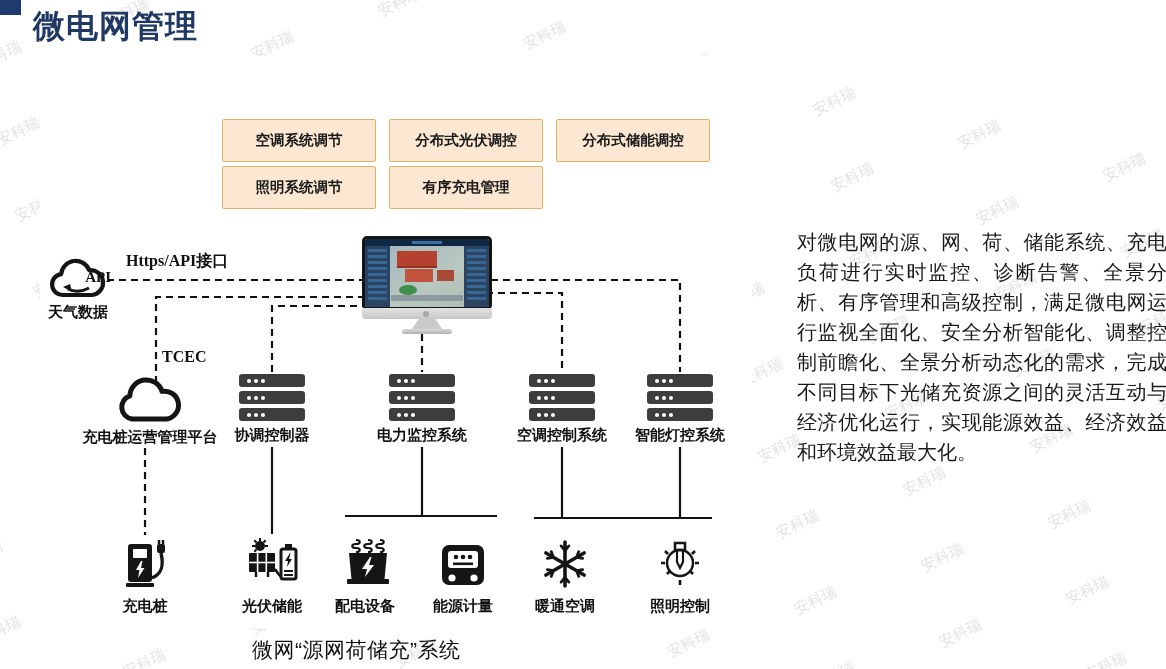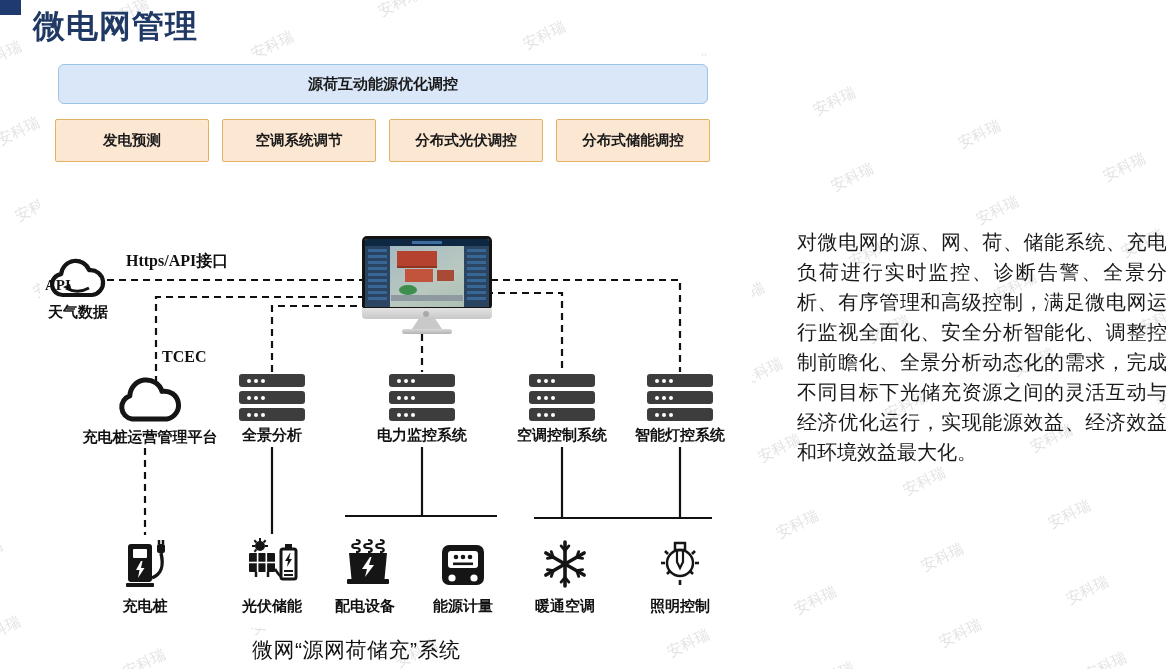--- a/index.html
+++ b/index.html
@@ -148,34 +148,34 @@
     <g stroke="#111" stroke-width="2.2" fill="none">
       <path d="M272 447 V534"></path>
       <path d="M422 447 V516"></path>
         <path d="M345 516 H497"></path>
       <path d="M562 447 V518"></path>
         <path d="M680 447 V518"></path>
         <path d="M534 518 H712"></path>
     </g>
   </svg>
 
-  <div class="z3 bluebox">
-    <span>源荷互动能源优化调控</span>
-  </div>
-  <div class="z3 obox" style="left:55px;top:119px">
-      <span>发电预测</span>
-    </div>
   <div class="z3 obox" style="left:222px;top:119px">
       <span>空调系统调节</span>
     </div>
   <div class="z3 obox" style="left:389px;top:119px">
       <span>分布式光伏调控</span>
     </div>
   <div class="z3 obox" style="left:556px;top:119px">
       <span>分布式储能调控</span>
+    </div>
+  <div class="z3 obox" style="left:222px;top:166px">
+      <span>照明系统调节</span>
+    </div>
+  <div class="z3 obox" style="left:389px;top:166px">
+      <span>有序充电管理</span>
     </div>
 
   <div class="z3 bezel">
     <div class="scene">
       <div class="topbar"></div>
       <div class="sidep" style="left:0">
           <i></i>
           <i></i>
           <i></i>
           <i></i>
@@ -206,21 +206,21 @@
   <div class="z3 chin"></div>
   <div class="z3 neck"></div>
   <div class="z3 base"></div>
 
   <div class="z3 seriflbl" style="left:126px;top:251px">Https/API接口</div>
   <svg class="z3" style="left:45px;top:253px" width="66" height="52" viewBox="0 0 66 52">
     <path d="M47 42 H18 A10.5 10.5 0 0 1 16.2 21.1 A14.5 14.5 0 0 1 44.2 17.2 A10 10 0 0 1 47 42 Z" fill="#fff" stroke="#151515" stroke-width="4.2" stroke-linejoin="round"></path>
     <path d="M44 35 Q33 41 23 36" stroke="#151515" stroke-width="3" fill="none"></path>
     <polygon points="18,34 27,39 25,31" fill="#151515"></polygon>
   </svg>
-  <div class="z3 cloudtxt" style="left:45px;top:277px;width:66px;text-align:left">API</div>
+  <div class="z3 cloudtxt" style="left:45px;top:269px;width:66px;text-align:right">API</div>
   <div class="z3 lbl" style="left:41px;top:303px;width:74px">天气数据</div>
 
   <div class="z3 seriflbl" style="left:162px;top:348px">TCEC</div>
   <svg class="z3" style="left:111px;top:373px" width="78" height="56" viewBox="0 0 78 56">
     <path d="M56 46 H21 A12 12 0 0 1 18.8 22.8 A16.5 16.5 0 0 1 51 18.4 A11.4 11.4 0 0 1 56 46 Z" fill="#fff" stroke="#151515" stroke-width="5" stroke-linejoin="round"></path>
   </svg>
   <div class="z3 lbl" style="left:80px;top:428px;width:140px">充电桩运营管理平台</div>
 
   <div class="z3 server" style="left:239px;top:374px">
       <div class="bar"></div>
@@ -235,21 +235,21 @@
   <div class="z3 server" style="left:529px;top:374px">
       <div class="bar"></div>
       <div class="bar"></div>
       <div class="bar"></div>
     </div>
   <div class="z3 server" style="left:647px;top:374px">
       <div class="bar"></div>
       <div class="bar"></div>
       <div class="bar"></div>
     </div>
-  <div class="z3 lbl" style="left:217px;top:426px;width:110px">全景分析</div>
+  <div class="z3 lbl" style="left:217px;top:426px;width:110px">协调控制器</div>
   <div class="z3 lbl" style="left:367px;top:426px;width:110px">电力监控系统</div>
   <div class="z3 lbl" style="left:507px;top:426px;width:110px">空调控制系统</div>
   <div class="z3 lbl" style="left:625px;top:426px;width:110px">智能灯控系统</div>
 
   <svg class="z3" style="left:117px;top:536px" width="56" height="56" viewBox="0 0 56 56">
     <g fill="#151515">
       <rect x="9" y="47" width="28" height="4" rx="1"></rect>
       <rect x="11" y="8" width="24" height="38" rx="3"></rect>
       <rect x="40" y="8" width="8" height="9" rx="2"></rect>
     </g>

